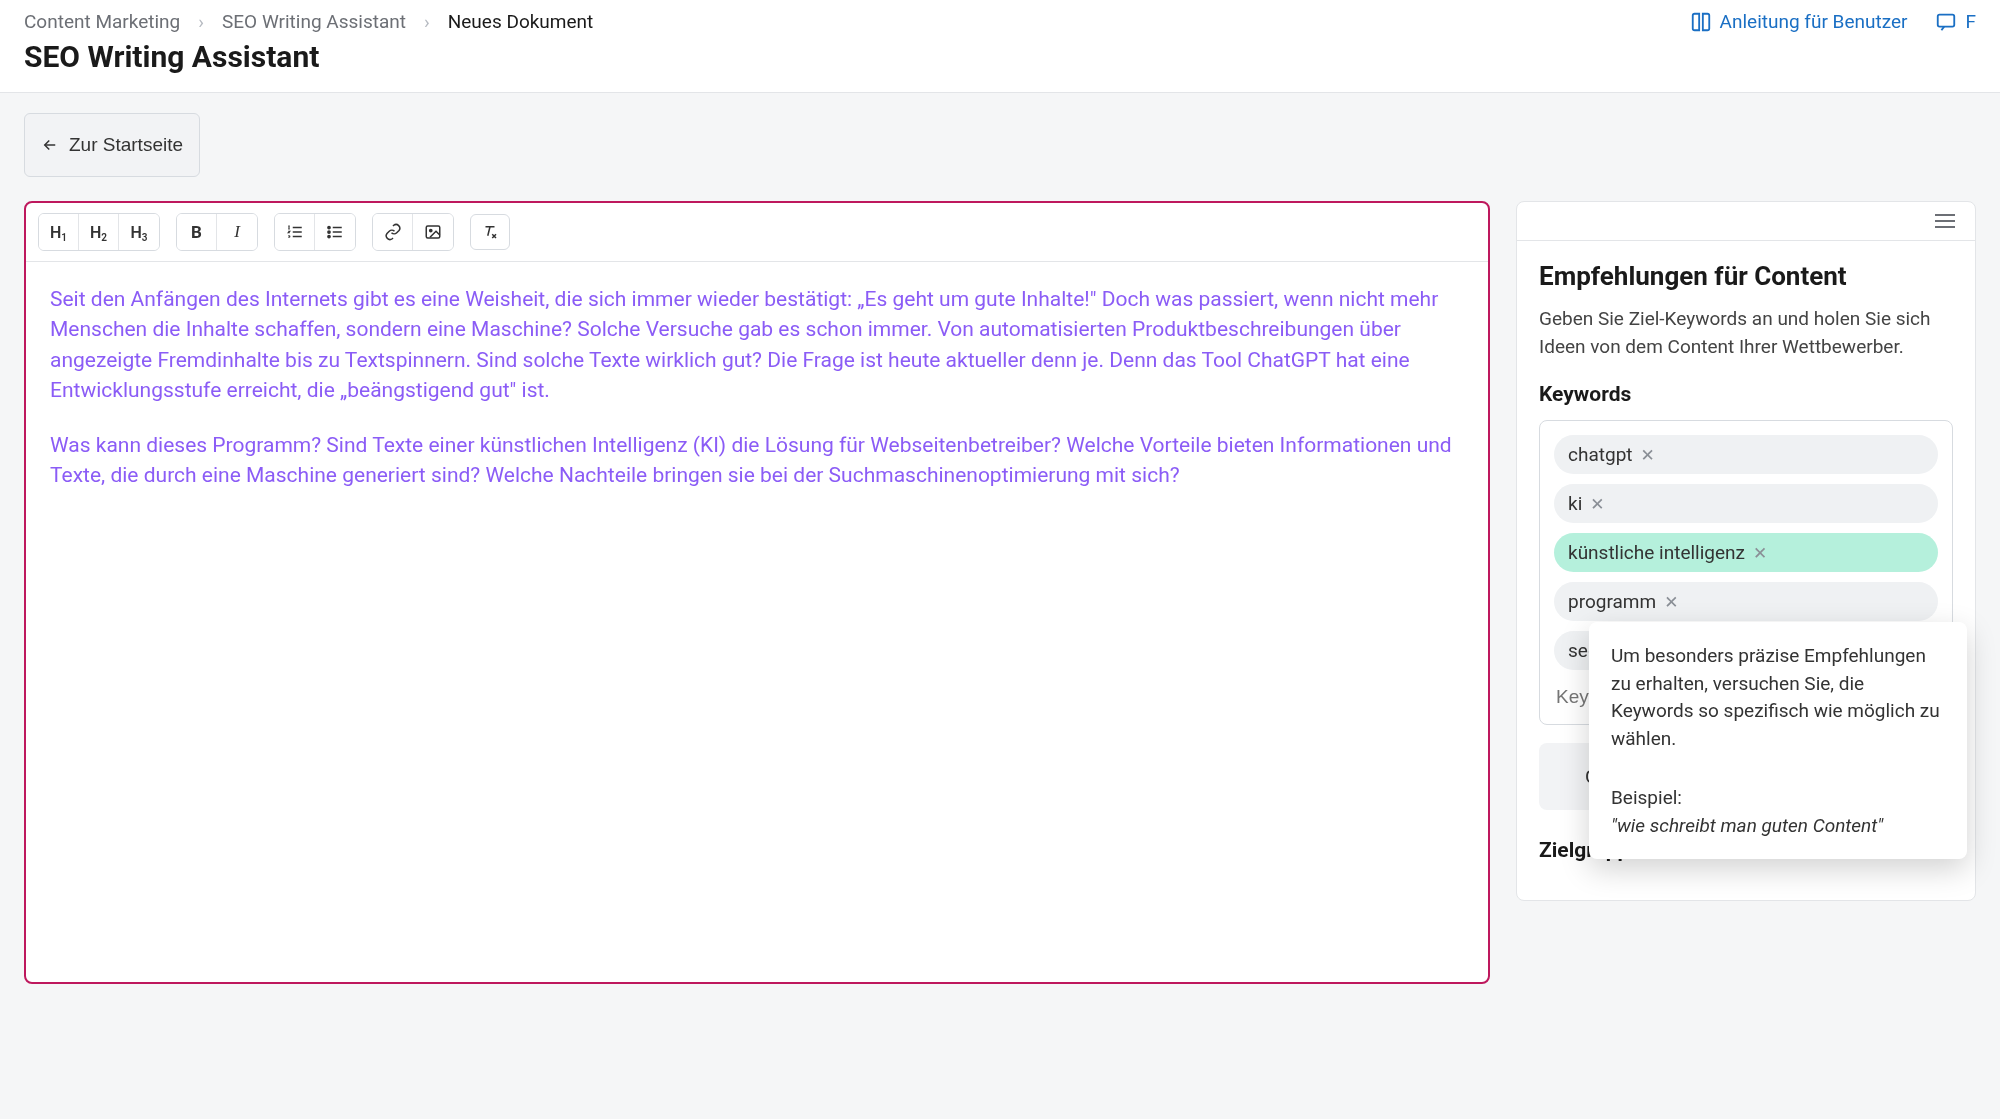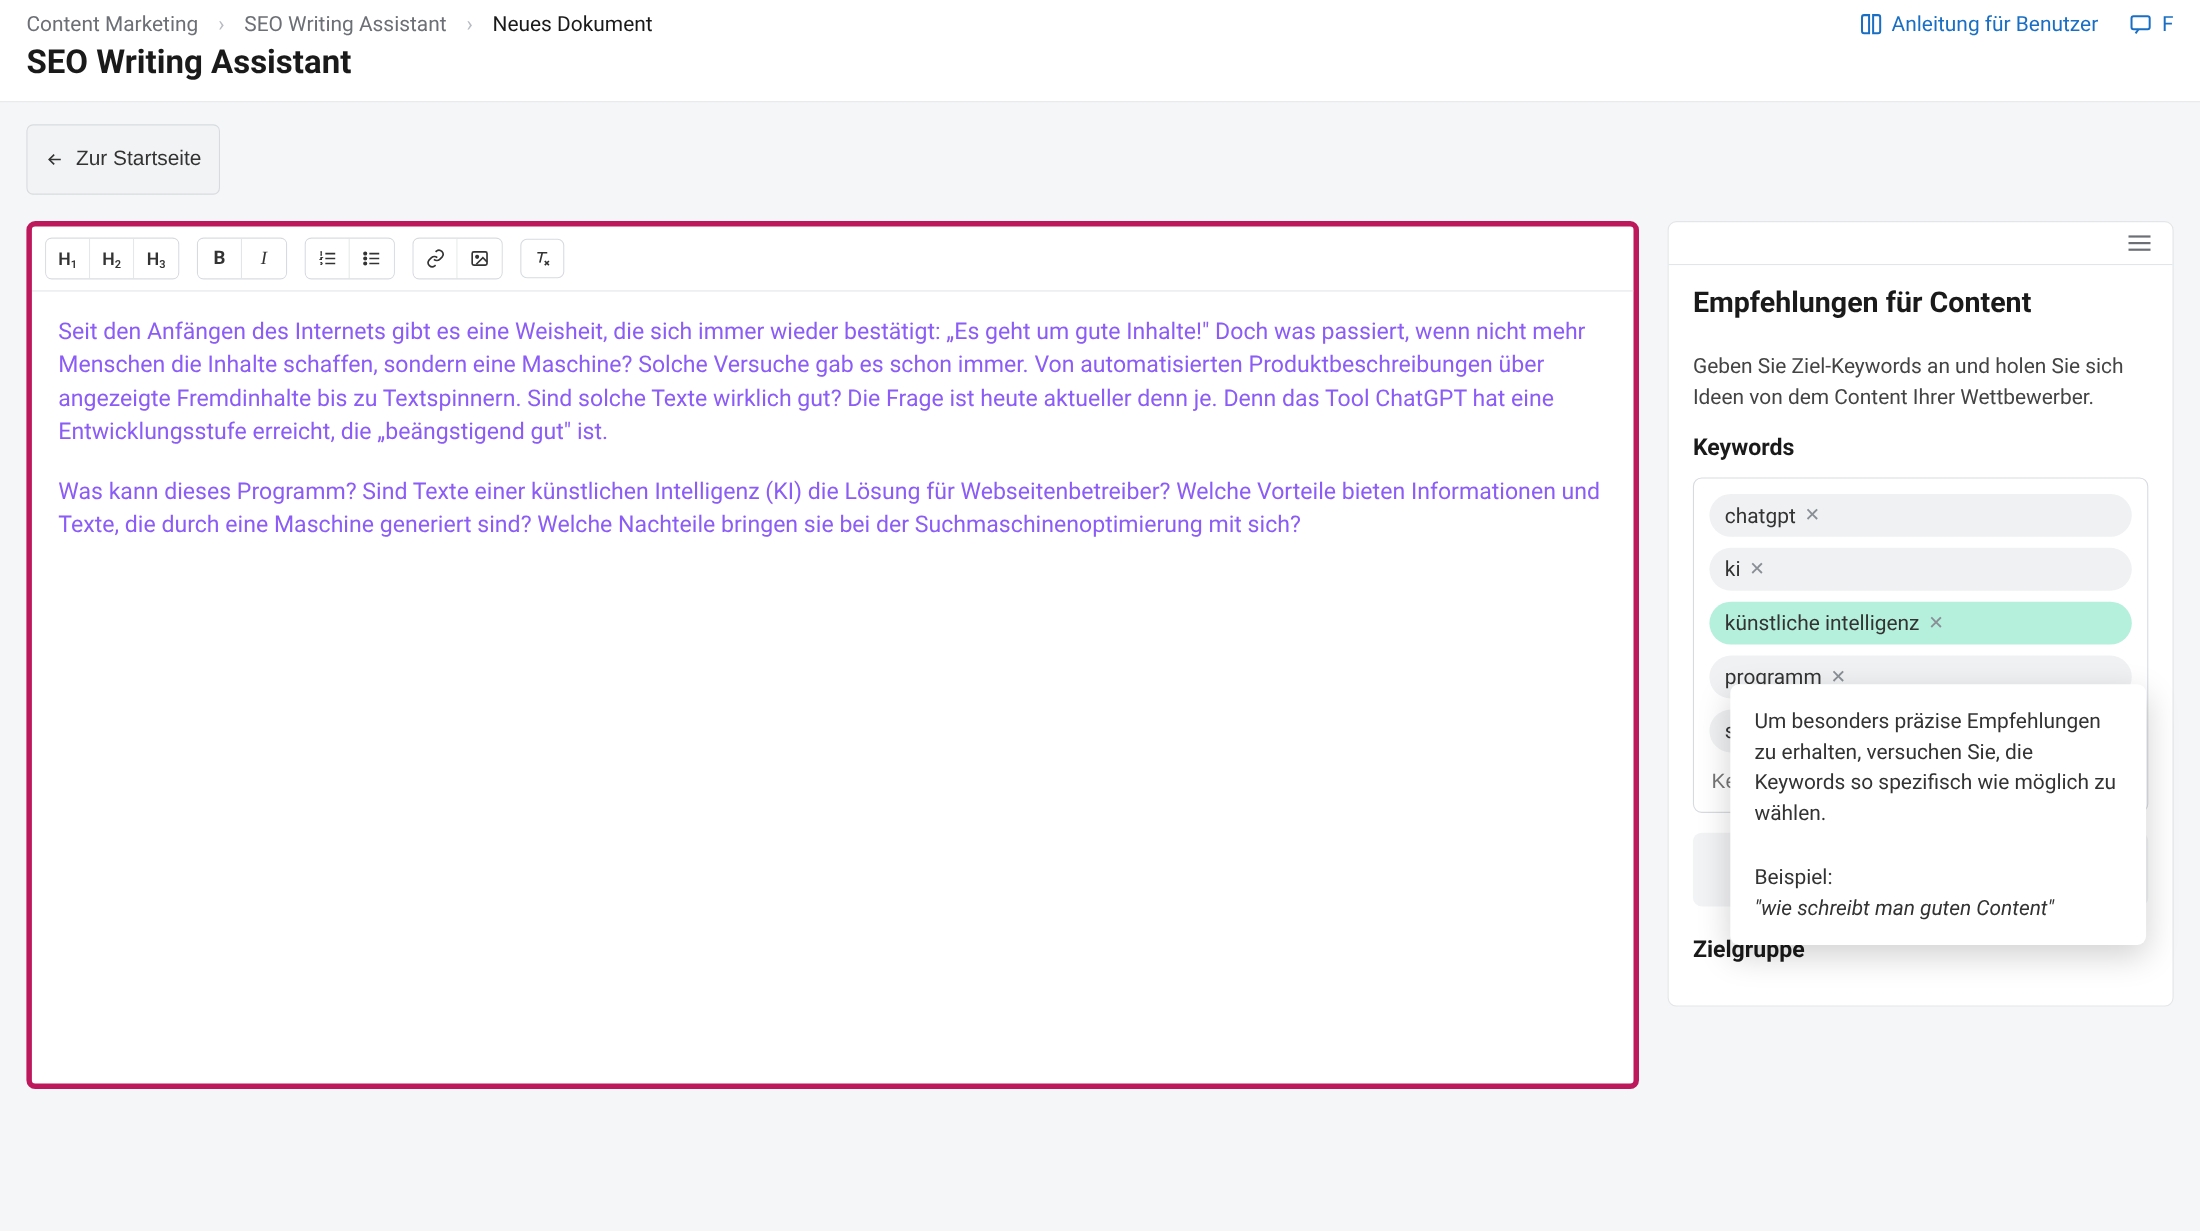--- a/index.html
+++ b/index.html
@@ -51,21 +51,21 @@
 }
 .main-area {
   display: flex;
   gap: 26px;
   padding: 20px 24px 24px 24px;
   align-items: flex-start;
 }
 .editor-panel {
   flex: 1;
   background: #fff;
-  border: 5px solid #be185d;
+  border: 2px solid #be185d;
   border-radius: 8px;
   overflow: hidden;
 }
 .toolbar {
   display: flex;
   gap: 16px;
   padding: 10px 12px;
   border-bottom: 1px solid #e3e5e8;
   align-items: center;
 }
@@ -110,21 +110,21 @@
 .side-panel-head {
   display: flex;
   justify-content: flex-end;
   border-bottom: 1px solid #e3e5e8;
   padding: 12px 20px;
 }
 .menu-icon-lines {
   width: 20px; height: 14px; display: flex; flex-direction: column; justify-content: space-between; cursor: pointer;
 }
 .menu-icon-lines span { display: block; height: 2px; background: #6c6f75; width: 100%; }
-.side-title { font-size: 26px; font-weight: 700; margin-bottom: 28px; }
+.side-title { font-size: 26px; font-weight: 700; margin-bottom: 14px; }
 .side-desc { font-size: 19px; color: #444; line-height: 1.45; margin-bottom: 22px; }
 .section-label { font-size: 21px; font-weight: 700; margin-bottom: 14px; }
 .keywords-box {
   border: 1px solid #d7dbe0;
   border-radius: 8px;
   padding: 14px 14px 10px 14px;
   display: flex;
   flex-wrap: wrap;
   gap: 10px;
   margin-bottom: 18px;
@@ -158,21 +158,21 @@
   font-size: 19px;
   color: #333;
 }
 .hint-card .info-i {
   display: inline-flex; width: 18px; height: 18px; border: 1.5px solid #8a8f96;
   border-radius: 50%; align-items: center; justify-content: center; font-size: 12px;
   font-style: italic; color: #8a8f96; margin-left: 6px; cursor: pointer; font-family: serif;
 }
 .tooltip {
   position: absolute;
-  right: 24px;
+  right: 8px;
   top: 420px;
   width: 378px;
   background: #fff;
   border-radius: 8px;
   box-shadow: 0 10px 30px rgba(0,0,0,0.18);
   padding: 20px 22px;
   font-size: 19px;
   line-height: 1.45;
   color: #333;
   z-index: 10;

